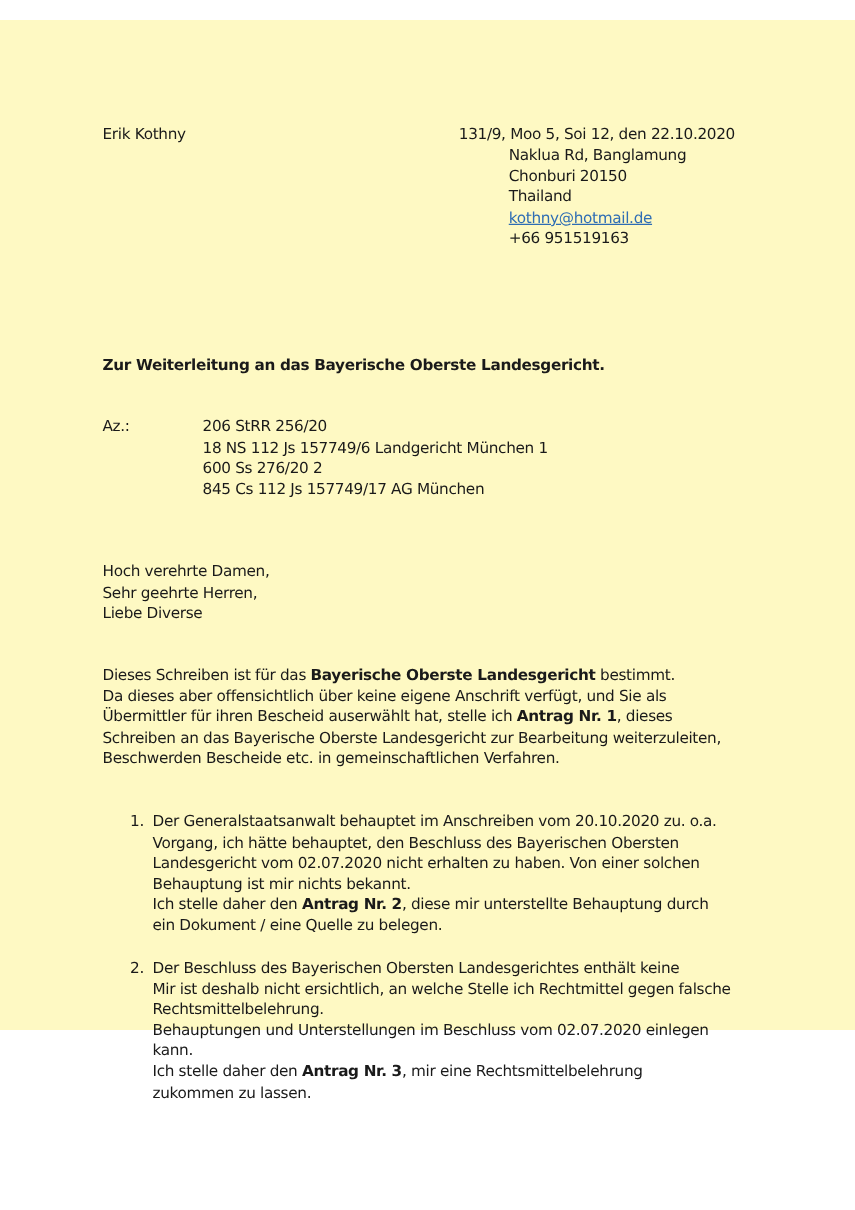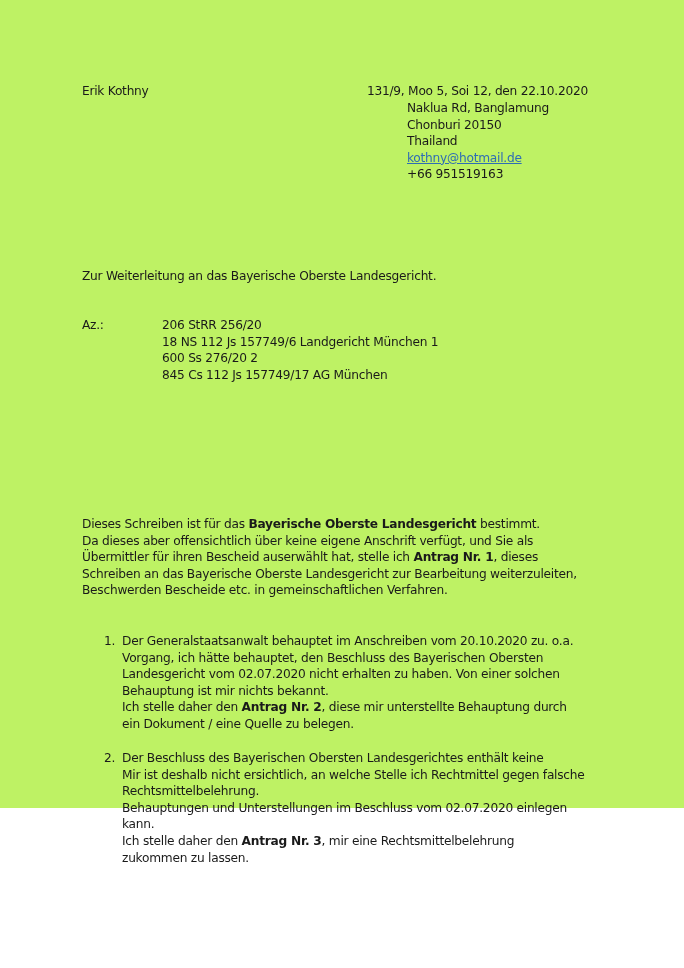--- a/index.html
+++ b/index.html
@@ -12,35 +12,35 @@
     height: 968px;
     position: relative;
     overflow: hidden;
     font-family: "DejaVu Sans", sans-serif;
     font-size: 12.2px;
     color: #1a1a1a;
     letter-spacing: -0.25px;
   }
   .page {
     position: absolute;
-    left: 0; top: 0;
+    left: 0; top: 16px;
     width: 684px; height: 808px;
-    background: #bef264;
+    background: #fef9c3;
   }
   .abs { position: absolute; white-space: nowrap; line-height: 16.6px; }
   .line { display: block; height: 16.6px; }
   b, .bold { font-weight: bold; }
   .email { color: #2e6db4; }
 
   #sender { left: 82px; top: 83px; }
   #addr-first { left: 367px; top: 83px; }
   #addr-rest { left: 407px; top: 100px; }
 
   #recipient { left: 82px; top: 200px; }
-  #subject { left: 82px; top: 268px; font-weight: normal; text-align: right; }
+  #subject { left: 82px; top: 268px; font-weight: bold; text-align: right; }
 
   #az-label { left: 82px; top: 317px; }
   #az-values { left: 162px; top: 317px; }
 
   #salutation { left: 82px; top: 433px; }
 
   #intro { left: 82px; top: 516px; }
 
   .list-item { position: absolute; left: 0; width: 684px; }
   .list-num { position: absolute; left: 104px; white-space: nowrap; line-height: 16.6px; }
@@ -72,20 +72,25 @@
   <div id="subject" class="abs">Zur Weiterleitung an das Bayerische Oberste Landesgericht.</div>
 
   <div id="az-label" class="abs">Az.:</div>
   <div id="az-values" class="abs">
     <span class="line">206 StRR 256/20</span>
     <span class="line">18 NS 112 Js 157749/6 Landgericht München 1</span>
     <span class="line">600 Ss 276/20 2</span>
     <span class="line">845 Cs 112 Js 157749/17 AG München</span>
   </div>
 
+  <div id="salutation" class="abs">
+    <span class="line">Hoch verehrte Damen,</span>
+    <span class="line">Sehr geehrte Herren,</span>
+    <span class="line">Liebe Diverse</span>
+  </div>
 
   <div id="intro" class="abs">
     <span class="line"><span>Dieses Schreiben ist für das </span><b>Bayerische Oberste Landesgericht</b><span> bestimmt.</span></span>
     <span class="line">Da dieses aber offensichtlich über keine eigene Anschrift verfügt, und Sie als</span>
     <span class="line"><span>Übermittler für ihren Bescheid auserwählt hat, stelle ich </span><b>Antrag Nr. 1</b><span>, dieses</span></span>
     <span class="line">Schreiben an das Bayerische Oberste Landesgericht zur Bearbeitung weiterzuleiten,</span>
     <span class="line">Beschwerden Bescheide etc. in gemeinschaftlichen Verfahren.</span>
   </div>
 
   <div id="item1" class="list-item">

